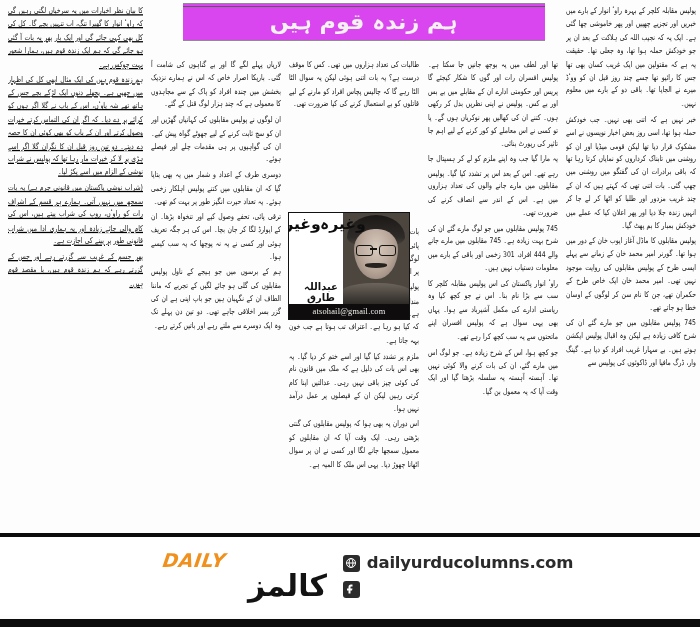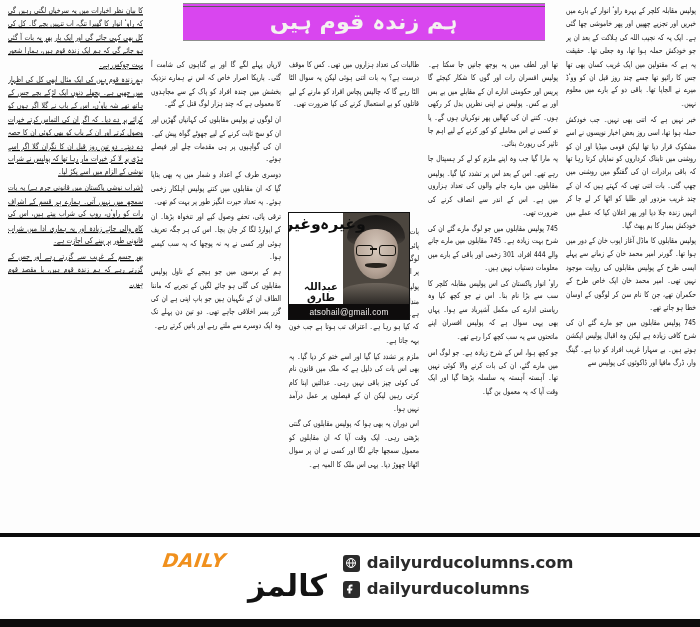--- a/index.html
+++ b/index.html
@@ -230,21 +230,21 @@
     bottom: 0;
     width: 100%;
     height: 15px;
     background: #0e0c0c;
     display: flex;
     align-items: center;
     justify-content: center;
   }
   .author-email-bar span {
     color: #f2f0ee;
-    font-family: Liberation Sans, sans-serif;
+    font-family: Liberation Serif, serif;
     font-size: 8.4px;
     letter-spacing: 0.2px;
     direction: ltr;
   }
 
   
   .footer-rule {
     position: absolute;
     left: 0;
     top: 533px;
@@ -448,21 +448,20 @@
         </span>
         <span class="social-handle">dailyurducolumns.com</span>
       </div>
 
       <div class="social-row">
         <span class="social-icon">
           <svg width="12" height="12" viewBox="0 0 24 24" fill="#ffffff">
             <path d="M15 3h-3a5 5 0 0 0-5 5v3H4v4h3v6h4v-6h3l1-4h-4V8a1 1 0 0 1 1-1h3z"></path>
           </svg>
         </span>
-        <span class="social-handle">dailyurducolumns</span>
       </div>
 
 
     </div>
   </div>
 
   <div class="footer-bottom-bar"></div>
 
 </div>
 

